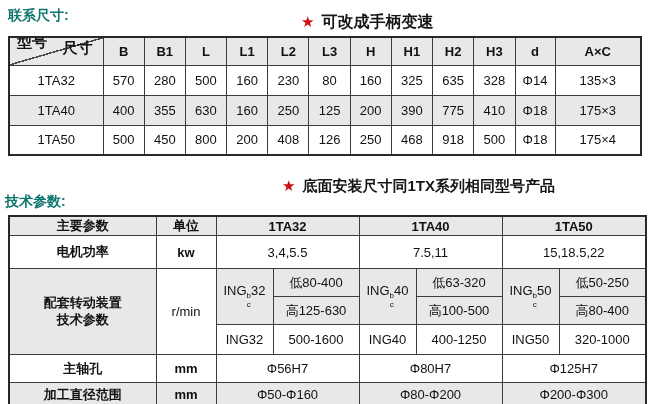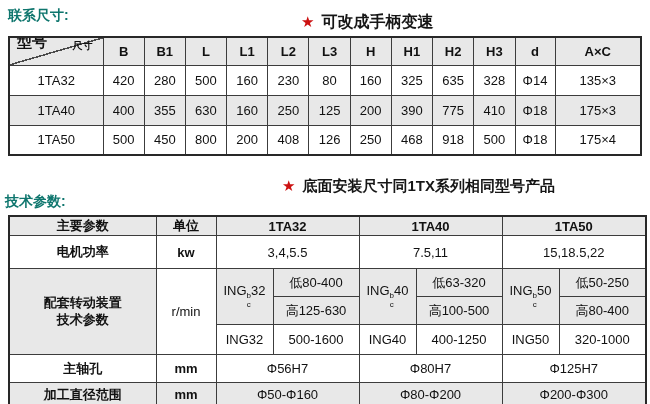--- a/index.html
+++ b/index.html
@@ -26,21 +26,21 @@
   .t1 .hrow{height:28px;}
   .t1 .drow{height:30px;}
   .t1 th{font-weight:bold;}
 
   .corner{position:relative;
     background-color:#e8e8e8;
     background-image:linear-gradient(to bottom right,
        transparent calc(50% - 1px), #4a4a4a calc(50% - 1px),
        #4a4a4a calc(50% + 0.5px), transparent calc(50% + 0.5px));
   }
-  .c-top{position:absolute;top:1px;right:10px;font-size:10px;font-weight:bold;}
+  .c-top{position:absolute;top:1px;right:10px;font-size:15px;font-weight:bold;}
   .c-bottom{position:absolute;bottom:13px;left:7px;font-size:15px;font-weight:bold;}
 
   
   .t2{position:absolute;left:8px;top:215px;width:634px;border:2px solid #282828;}
   .t2 .r-head{height:19px;}
   .t2 .r-motor{height:33px;}
   .t2 .r-low{height:28px;}
   .t2 .r-high{height:28px;}
   .t2 .r-ing{height:30px;}
   .t2 .r-bore{height:28px;}
@@ -91,21 +91,21 @@
       <th>L3</th>
       <th>H</th>
       <th>H1</th>
       <th>H2</th>
       <th>H3</th>
       <th>d</th>
       <th>A×C</th>
     </tr>
     <tr class="drow white">
       <td>1TA32</td>
-      <td>420</td>
+      <td>570</td>
       <td>280</td>
       <td>500</td>
       <td>160</td>
       <td>230</td>
       <td>80</td>
       <td>160</td>
       <td>325</td>
       <td>635</td>
       <td>328</td>
       <td>Φ14</td>

